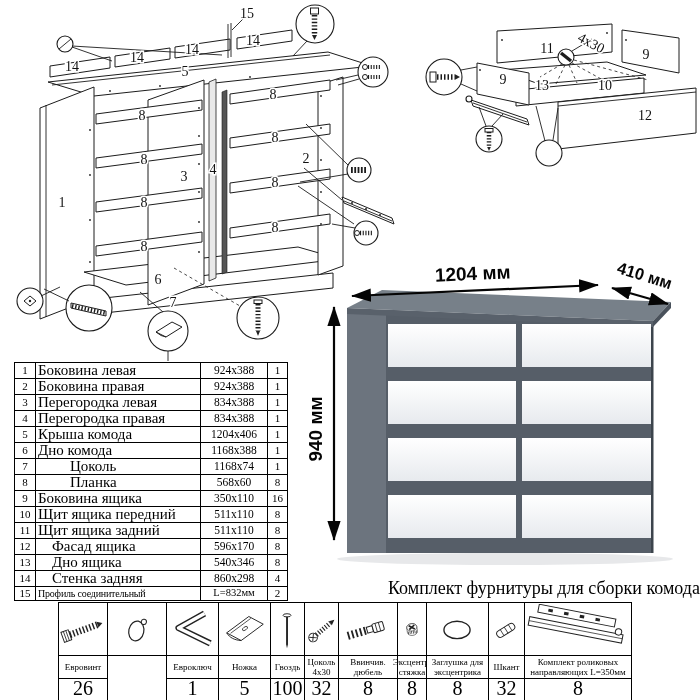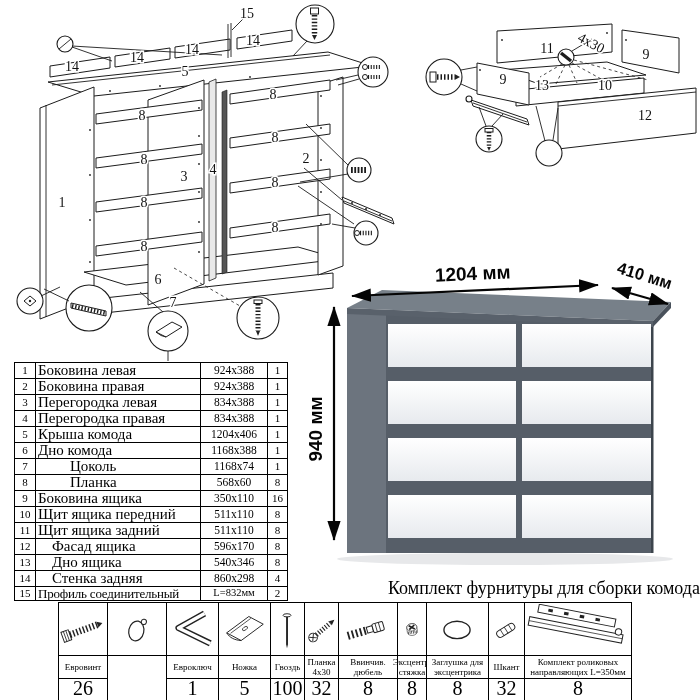--- a/index.html
+++ b/index.html
@@ -19,21 +19,21 @@
   
   .parts-table{position:absolute;left:14px;top:362px;border-collapse:collapse;background:#fff}
   .parts-table td{border:1px solid #000;height:13px;padding:0 2px;font-size:15px;line-height:1;white-space:nowrap}
   .parts-table td.col-num{width:16px;text-align:center;font-size:11px}
   .parts-table td.col-name{width:128px}
   .parts-table td.col-size{width:62px;text-align:center;font-size:11.5px}
   .parts-table td.col-qty{width:15px;text-align:center;font-size:11px}
   .parts-table tr:nth-child(7) .col-name,.parts-table tr:nth-child(8) .col-name{padding-left:34px}
   .parts-table tr:nth-child(12) .col-name,.parts-table tr:nth-child(13) .col-name,
   .parts-table tr:nth-child(14) .col-name{padding-left:16px}
-  .parts-table tr:nth-child(15) .col-name{font-size:13px;letter-spacing:-.2px}
+  .parts-table tr:nth-child(15) .col-name{font-size:10px;letter-spacing:-.2px}
   .parts-table tr:nth-child(15) .col-size{font-size:10.5px}
   
   .kit-title{position:absolute;left:70px;top:578px;width:630px;text-align:right;font-size:18px}
   .kit-table{position:absolute;left:42px;top:602px;display:flex}
   .kit-col{border:1px solid #000;margin-left:-1px;background:#fff;display:flex;flex-direction:column;box-sizing:border-box}
   .kit-col:first-child{margin-left:16px}
   .kit-icon{height:52px;display:flex;align-items:center;justify-content:center;border-bottom:1px solid #000}
   .kit-name{height:22px;display:flex;align-items:center;justify-content:center;text-align:center;
             font-size:9px;line-height:1.12;border-bottom:1px solid #000;padding:0 1px}
   .kit-qty{height:19px;display:flex;align-items:center;justify-content:center;font-size:20px}
@@ -460,21 +460,21 @@
           <svg viewBox="0 0 35 50" width="100%" height="50">
             <g transform="rotate(-40 17 27)">
               <circle cx="6" cy="27" r="4.6" fill="#fff" stroke="#222"></circle>
               <line x1="3" y1="24" x2="9" y2="30" stroke="#222"></line>
               <line x1="9" y1="24" x2="3" y2="30" stroke="#222"></line>
               <line x1="10.6" y1="27" x2="30" y2="27" stroke="#222" stroke-width="5.2" stroke-dasharray="1.2 1.9"></line>
               <polygon points="30,24.4 35.5,27 30,29.6" fill="#222"></polygon>
             </g>
           </svg>
         </div>
-        <div class="kit-name">Планка 4x30</div>
+        <div class="kit-name">Цоколь 4x30</div>
         <div class="kit-qty">32</div>
       </div>
       <div class="kit-col" style="width: 60px;">
         <div class="kit-icon">
           <svg viewBox="0 0 52 50" width="100%" height="50">
             <g transform="rotate(-16 26 26)">
               <line x1="5" y1="26" x2="25" y2="26" stroke="#222" stroke-width="8" stroke-dasharray="1.8 2.4"></line>
               <rect x="25" y="23" width="6" height="6" fill="#fff" stroke="#222"></rect>
               <rect x="31" y="21.5" width="11" height="9" rx="1.5" fill="#fff" stroke="#222"></rect>
               <line x1="34.5" y1="21.5" x2="34.5" y2="30.5" stroke="#222" stroke-width=".8"></line>

